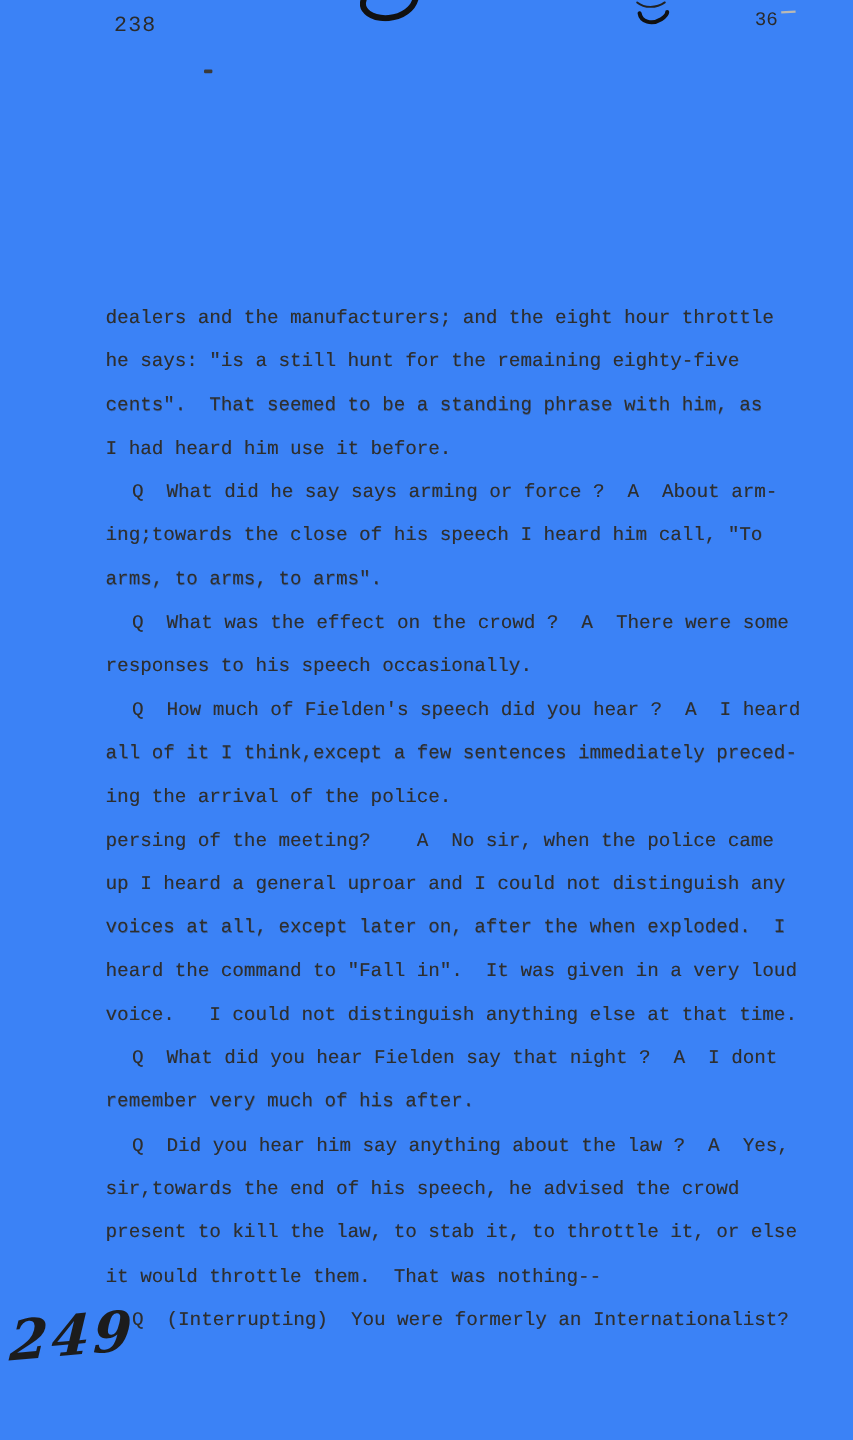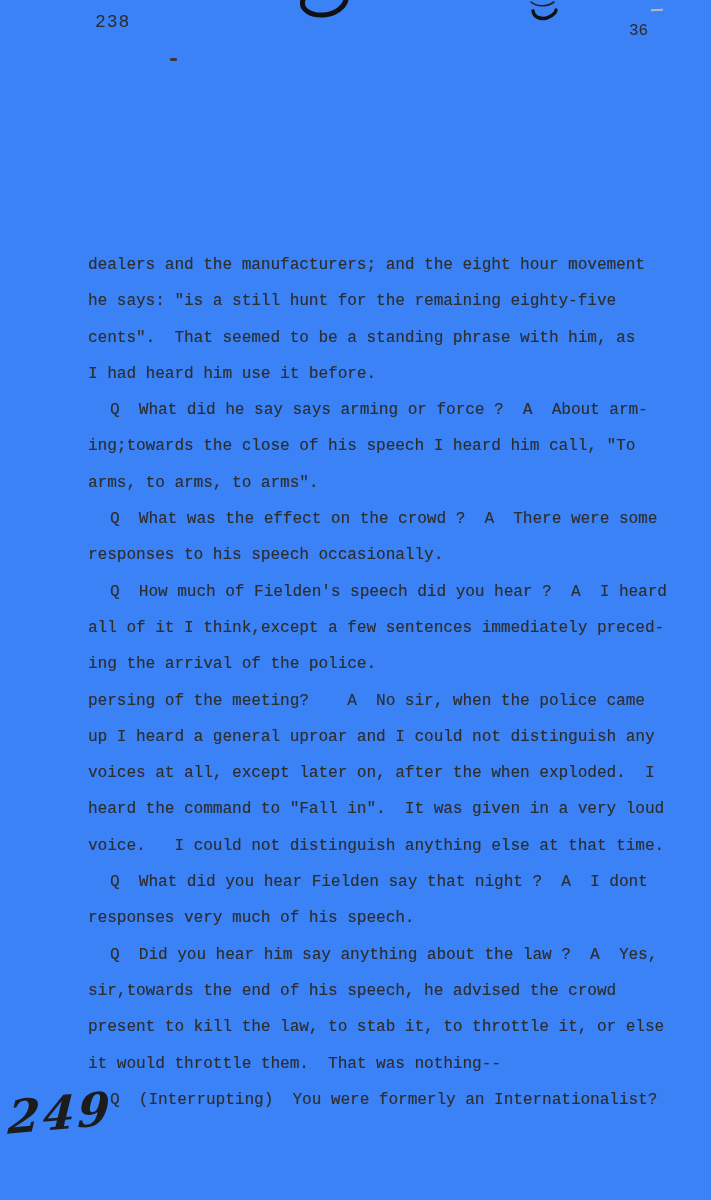--- a/index.html
+++ b/index.html
@@ -21,21 +21,21 @@
     color: #2b2b2b;
   }
   .corner-number.left {
     left: 95px;
     top: 12px;
     font-size: 18px;
     letter-spacing: 1px;
   }
   .corner-number.right {
     left: 629px;
-    top: 22px;
+    top: 8px;
     font-size: 16px;
   }
   .top-mark {
     position: absolute;
   }
   .mark1 { left: 300px; top: 0; }
   .mark2 { left: 527px; top: 0; }
   .faint-dash {
     position: absolute;
     left: 651px;
@@ -101,39 +101,39 @@
   <svg class="top-mark mark2" width="34" height="26" viewBox="0 0 34 26">
     <path d="M4,2 C10,7 20,7 27,2" fill="none" stroke="#222222" stroke-width="1.6" stroke-linecap="round"></path>
     <path d="M6,11 C7,18 16,21 24,16 C27,14 29,12 29,10" fill="none" stroke="#111111" stroke-width="3.4" stroke-linecap="round"></path>
   </svg>
 
   <div class="faint-dash"></div>
 
   <div class="stray-dash"></div>
 
   <div class="body-text">
-      <div class="line">dealers and the manufacturers; and the eight hour movement</div>
+      <div class="line">dealers and the manufacturers; and the eight hour throttle</div>
       <div class="line">he says: "is a still hunt for the remaining eighty-five</div>
       <div class="line">cents".  That seemed to be a standing phrase with him, as</div>
       <div class="line">I had heard him use it before.</div>
       <div class="line indent">Q  What did he say says arming or force ?  A  About arm-</div>
       <div class="line">ing;towards the close of his speech I heard him call, "To</div>
       <div class="line">arms, to arms, to arms".</div>
       <div class="line indent">Q  What was the effect on the crowd ?  A  There were some</div>
       <div class="line">responses to his speech occasionally.</div>
       <div class="line indent">Q  How much of Fielden's speech did you hear ?  A  I heard</div>
       <div class="line">all of it I think,except a few sentences immediately preced-</div>
       <div class="line">ing the arrival of the police.</div>
       <div class="line">persing of the meeting?    A  No sir, when the police came</div>
       <div class="line">up I heard a general uproar and I could not distinguish any</div>
       <div class="line">voices at all, except later on, after the when exploded.  I</div>
       <div class="line">heard the command to "Fall in".  It was given in a very loud</div>
       <div class="line">voice.   I could not distinguish anything else at that time.</div>
       <div class="line indent">Q  What did you hear Fielden say that night ?  A  I dont</div>
-      <div class="line">responses very much of his speech.</div>
+      <div class="line">remember very much of his after.</div>
       <div class="line indent">Q  Did you hear him say anything about the law ?  A  Yes,</div>
       <div class="line">sir,towards the end of his speech, he advised the crowd</div>
       <div class="line">present to kill the law, to stab it, to throttle it, or else</div>
       <div class="line">it would throttle them.  That was nothing--</div>
       <div class="line indent">Q  (Interrupting)  You were formerly an Internationalist?</div>
     </div>
 
   <div class="handwritten">249</div>
 
 </div>

